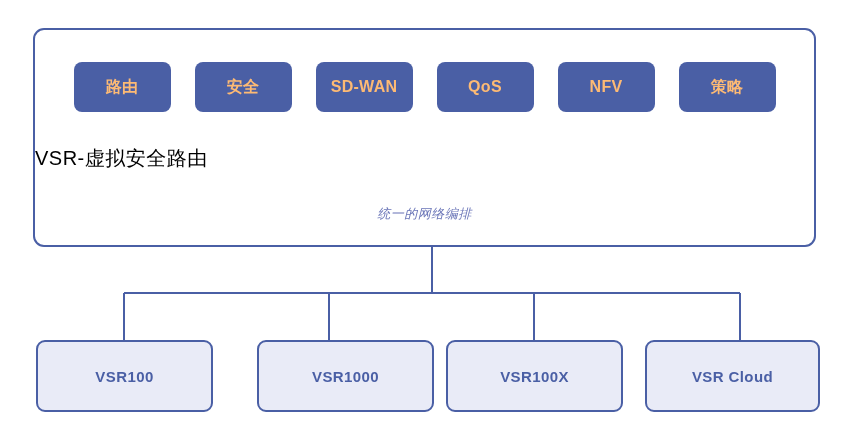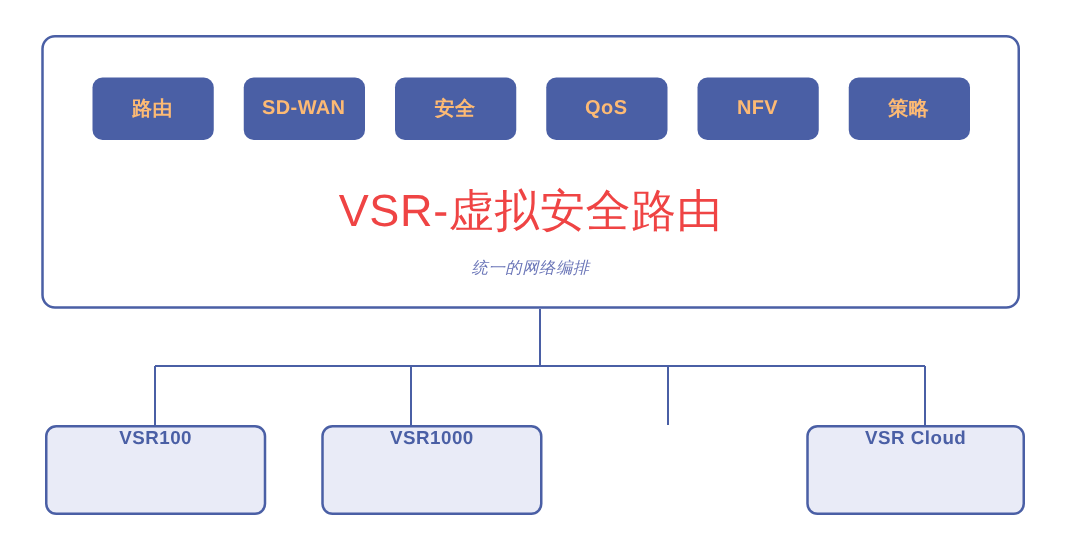--- a/index.html
+++ b/index.html
@@ -62,23 +62,22 @@
     padding: 0 14px;
     letter-spacing: 0.3px;
     white-space: nowrap;
   }
 
   .platform-title {
     position: absolute;
     left: 0;
     top: 115px;
     width: 100%;
-    text-align: center;
-    font-size: 36px;
-    color: #ef4444;
+    font-size: 20px;
+    color: #000000;
     letter-spacing: 0.5px;
     white-space: nowrap;
   }
 
   .platform-subtitle {
     position: absolute;
     left: 0;
     top: 175px;
     width: 100%;
     text-align: center;
@@ -103,21 +102,21 @@
   .product-box {
     position: absolute;
     top: 340px;
     width: 177px;
     height: 72px;
     box-sizing: border-box;
     background: #e9ebf7;
     border: 2px solid #4a5fa5;
     border-radius: 9px;
     display: flex;
-    align-items: flex-start;
+    align-items: center;
     justify-content: center;
   }
   .product-box.b0 { left: 36px; }
   .product-box.b1 { left: 241px; margin-left: 16px; }
   .product-box.b2 { left: 446px; }
   .product-box.b3 { left: 645px; width: 175px; }
 
   .product-label {
     font-size: 15px;
     font-weight: bold;
@@ -131,24 +130,24 @@
 
 <div id="diagram">
 
   <div class="platform-card">
 
     <div class="capability-row">
       <div class="capability-pill">
         <span>路由</span>
       </div>
       <div class="capability-pill">
-        <span>SD-WAN</span>
+        <span>安全</span>
       </div>
       <div class="capability-pill">
-        <span>安全</span>
+        <span>SD-WAN</span>
       </div>
       <div class="capability-pill">
         <span>QoS</span>
       </div>
       <div class="capability-pill">
         <span>NFV</span>
       </div>
       <div class="capability-pill">
         <span>策略</span>
       </div>
@@ -171,17 +170,20 @@
       <line x1="740" y1="293" x2="740" y2="340"></line>
     </g>
   </svg>
 
   <div class="product-box b0">
     <span class="product-label">VSR100</span>
   </div>
   <div class="product-box b1">
     <span class="product-label">VSR1000</span>
   </div>
+  <div class="product-box b2">
+    <span class="product-label">VSR100X</span>
+  </div>
   <div class="product-box b3">
     <span class="product-label">VSR Cloud</span>
   </div>
 
 </div>
 
 </body></html>

